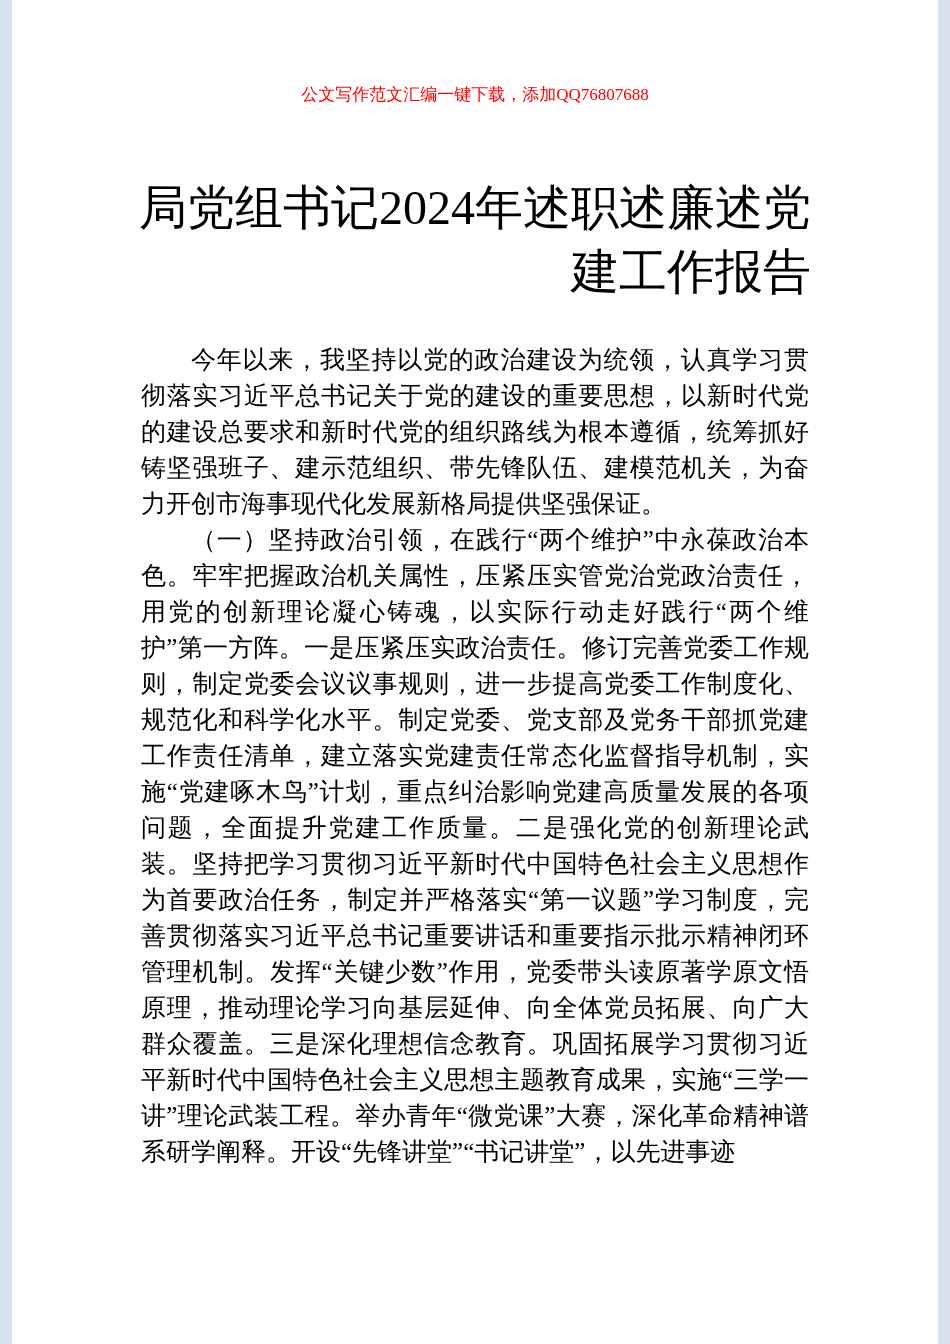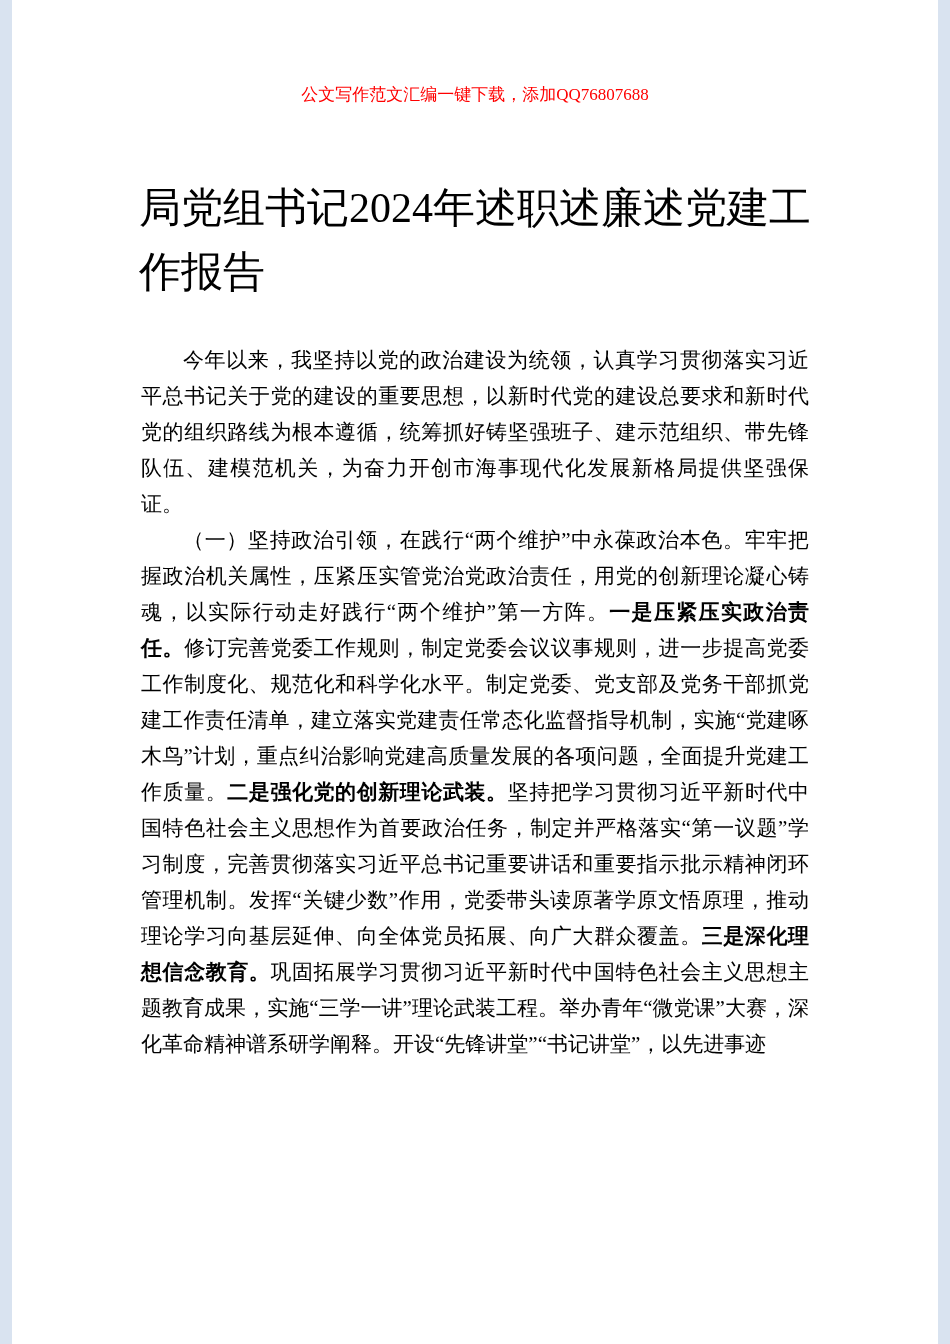--- a/index.html
+++ b/index.html
@@ -23,40 +23,40 @@
   .notice {
     text-align: center;
     font-size: 17px;
     line-height: 22px;
     color: #ff0000;
     font-family: "Liberation Serif", "DejaVu Serif", serif;
   }
   .doc-title {
     width: 672px;
     margin: 70px auto 0 auto;
-    font-size: 42px;
+    font-size: 48px;
     line-height: 64px;
     font-weight: 500;
-    text-align: left;
+    text-align: right;
     word-break: break-all;
   }
   .doc-body {
     width: 668px;
     margin: 38px auto 0 auto;
-    font-size: 21px;
+    font-size: 25px;
     line-height: 36px;
     text-align: justify;
     word-break: break-all;
   }
   .para {
     margin: 0;
     padding: 0;
     text-indent: 2em;
   }
-  .bold { font-weight: 700; }
+  .bold { font-weight: 400; }
 </style>
 </head>
 <body>
 
 <div class="page">
 
   <div class="notice">公文写作范文汇编一键下载，添加QQ76807688</div>
 
   <h1 class="doc-title">局党组书记2024年述职述廉述党建工作报告</h1>
 

